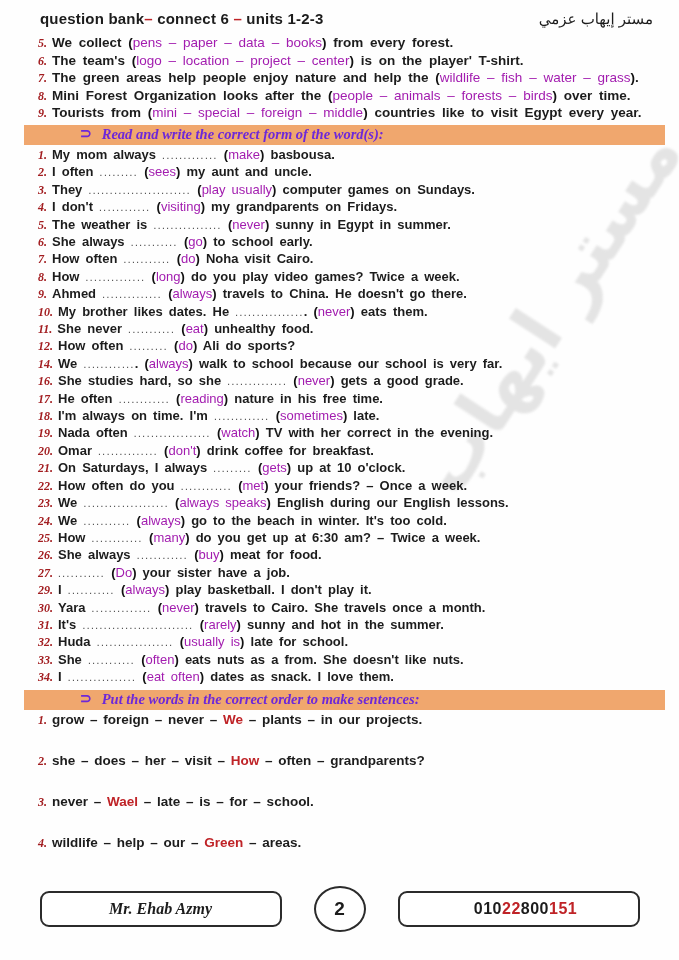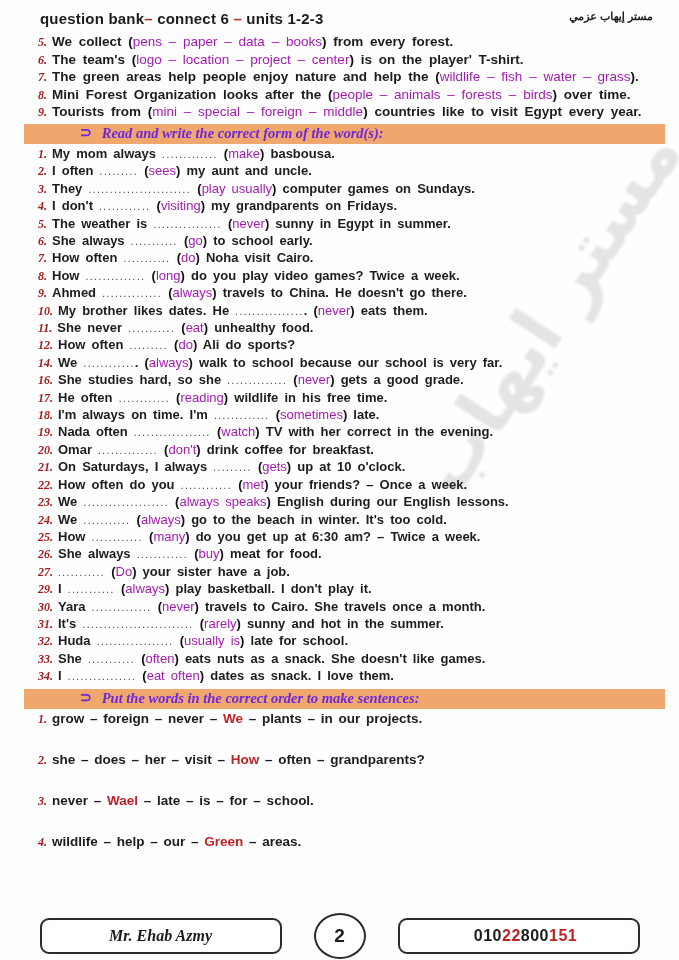--- a/index.html
+++ b/index.html
@@ -1,21 +1,21 @@
 <!DOCTYPE html>
 <html><head>
 <meta charset="utf-8">
 <style>
   html,body{margin:0;padding:0;background:#e8e8e8;}
   .page{position:relative;width:679px;height:960px;background:#fefefe;overflow:hidden;
         font-family:"Liberation Sans",sans-serif;color:#1c1c1c;margin:0 auto;}
   .head{display:flex;justify-content:space-between;align-items:flex-start;
         padding:10px 26px 0 40px;gap:31px;}
   .title-left{font-weight:bold;font-size:15px;letter-spacing:0.2px;}
-  .title-right{font-weight:bold;font-size:11px;direction:rtl;}
+  .title-right{font-weight:normal;font-size:15px;direction:rtl;}
   .content{position:relative;z-index:2;padding:6px 24px 0 38px;}
   .red{color:#bf2327;}
   .num{color:#a21d20;font-family:"Liberation Serif",serif;font-style:italic;
        font-weight:bold;font-size:12px;margin-right:5px;}
   .intro-item{margin:0;font-size:13.5px;font-weight:bold;line-height:1.3;
               text-align:justify;word-spacing:3px;}
   .paren{font-weight:800;color:#111;}
   .choice{color:#a21caf;font-weight:normal;}
   .sec-bar{margin:3px 0 2px -14px;padding:1px 4px 2px 56px;width:641px;box-sizing:border-box;
            font-family:"Liberation Serif",serif;font-style:italic;font-weight:bold;
@@ -23,21 +23,21 @@
   .sec-icon{display:inline-block;margin-right:10px;font-style:normal;font-weight:800;
             font-size:14px;transform:translateY(-1px);}
   .form-item{margin:0;font-size:13px;font-weight:bold;line-height:16.4px;
              word-spacing:2.5px;white-space:nowrap;}
   .dots{letter-spacing:1.5px;color:#3c3c3c;font-size:10px;font-weight:normal;}
   .order-item{margin:0 0 25px 0;font-size:13.5px;font-weight:bold;word-spacing:2px;}
   .watermark{position:absolute;z-index:1;top:330px;left:230px;width:560px;
              transform:rotate(-57deg);direction:rtl;font-weight:bold;font-size:72px;
              color:#b5b5b5;opacity:0.35;filter:blur(1.2px);pointer-events:none;
              font-family:"DejaVu Sans",sans-serif;}
-  .footer{position:absolute;z-index:2;bottom:1px;left:0;right:0;display:flex;
+  .footer{position:absolute;z-index:2;bottom:28px;left:0;right:0;display:flex;
           align-items:center;justify-content:center;gap:32px;}
   .fbox{border:2px solid #2b2b2b;border-radius:9px;width:238px;height:32px;
         display:flex;align-items:center;justify-content:center;background:#fff;}
   .teacher{font-family:"Liberation Serif",serif;font-weight:bold;font-style:italic;
            font-size:16px;}
   .page-oval{border:2px solid #2b2b2b;border-radius:50%;width:48px;height:42px;
              display:flex;align-items:center;justify-content:center;
              font-weight:bold;font-size:19px;background:#fff;}
   .phone{font-weight:bold;font-size:16px;letter-spacing:0.5px;padding-left:14px;}
 </style>
@@ -75,36 +75,36 @@
         <p class="form-item"><span class="num">5.</span><span>The weather is </span><span class="dots">................</span><span> </span><span class="paren">(</span><span class="choice">never</span><span class="paren">)</span><span> sunny in Egypt in summer.</span></p>
         <p class="form-item"><span class="num">6.</span><span>She always </span><span class="dots">...........</span><span> </span><span class="paren">(</span><span class="choice">go</span><span class="paren">)</span><span> to school early.</span></p>
         <p class="form-item"><span class="num">7.</span><span>How often </span><span class="dots">...........</span><span> </span><span class="paren">(</span><span class="choice">do</span><span class="paren">)</span><span> Noha visit Cairo.</span></p>
         <p class="form-item"><span class="num">8.</span><span>How </span><span class="dots">..............</span><span> </span><span class="paren">(</span><span class="choice">long</span><span class="paren">)</span><span> do you play video games? Twice a week.</span></p>
         <p class="form-item"><span class="num">9.</span><span>Ahmed </span><span class="dots">..............</span><span> </span><span class="paren">(</span><span class="choice">always</span><span class="paren">)</span><span> travels to China. He doesn't go there.</span></p>
         <p class="form-item"><span class="num">10.</span><span>My brother likes dates. He </span><span class="dots">................</span><span>.</span><span> </span><span class="paren">(</span><span class="choice">never</span><span class="paren">)</span><span> eats them.</span></p>
         <p class="form-item"><span class="num">11.</span><span>She never </span><span class="dots">...........</span><span> </span><span class="paren">(</span><span class="choice">eat</span><span class="paren">)</span><span> unhealthy food.</span></p>
         <p class="form-item"><span class="num">12.</span><span>How often </span><span class="dots">.........</span><span> </span><span class="paren">(</span><span class="choice">do</span><span class="paren">)</span><span> Ali do sports?</span></p>
         <p class="form-item"><span class="num">14.</span><span>We </span><span class="dots">............</span><span>.</span><span> </span><span class="paren">(</span><span class="choice">always</span><span class="paren">)</span><span> walk to school because our school is very far.</span></p>
         <p class="form-item"><span class="num">16.</span><span>She studies hard, so she </span><span class="dots">..............</span><span> </span><span class="paren">(</span><span class="choice">never</span><span class="paren">)</span><span> gets a good grade.</span></p>
-        <p class="form-item"><span class="num">17.</span><span>He often </span><span class="dots">............</span><span> </span><span class="paren">(</span><span class="choice">reading</span><span class="paren">)</span><span> wildlife in his free time.</span></p>
+        <p class="form-item"><span class="num">17.</span><span>He often </span><span class="dots">............</span><span> </span><span class="paren">(</span><span class="choice">reading</span><span class="paren">)</span><span> nature in his free time.</span></p>
         <p class="form-item"><span class="num">18.</span><span>I'm always on time. I'm </span><span class="dots">.............</span><span> </span><span class="paren">(</span><span class="choice">sometimes</span><span class="paren">)</span><span> late.</span></p>
         <p class="form-item"><span class="num">19.</span><span>Nada often </span><span class="dots">..................</span><span> </span><span class="paren">(</span><span class="choice">watch</span><span class="paren">)</span><span> TV with her correct in the evening.</span></p>
         <p class="form-item"><span class="num">20.</span><span>Omar </span><span class="dots">..............</span><span> </span><span class="paren">(</span><span class="choice">don't</span><span class="paren">)</span><span> drink coffee for breakfast.</span></p>
         <p class="form-item"><span class="num">21.</span><span>On Saturdays, I always </span><span class="dots">.........</span><span> </span><span class="paren">(</span><span class="choice">gets</span><span class="paren">)</span><span> up at 10 o'clock.</span></p>
         <p class="form-item"><span class="num">22.</span><span>How often do you </span><span class="dots">............</span><span> </span><span class="paren">(</span><span class="choice">met</span><span class="paren">)</span><span> your friends? – Once a week.</span></p>
         <p class="form-item"><span class="num">23.</span><span>We </span><span class="dots">....................</span><span> </span><span class="paren">(</span><span class="choice">always speaks</span><span class="paren">)</span><span> English during our English lessons.</span></p>
         <p class="form-item"><span class="num">24.</span><span>We </span><span class="dots">...........</span><span> </span><span class="paren">(</span><span class="choice">always</span><span class="paren">)</span><span> go to the beach in winter. It's too cold.</span></p>
         <p class="form-item"><span class="num">25.</span><span>How </span><span class="dots">............</span><span> </span><span class="paren">(</span><span class="choice">many</span><span class="paren">)</span><span> do you get up at 6:30 am? – Twice a week.</span></p>
         <p class="form-item"><span class="num">26.</span><span>She always </span><span class="dots">............</span><span> </span><span class="paren">(</span><span class="choice">buy</span><span class="paren">)</span><span> meat for food.</span></p>
         <p class="form-item"><span class="num">27.</span><span class="dots">...........</span><span> </span><span class="paren">(</span><span class="choice">Do</span><span class="paren">)</span><span> your sister have a job.</span></p>
         <p class="form-item"><span class="num">29.</span><span>I </span><span class="dots">...........</span><span> </span><span class="paren">(</span><span class="choice">always</span><span class="paren">)</span><span> play basketball. I don't play it.</span></p>
         <p class="form-item"><span class="num">30.</span><span>Yara </span><span class="dots">..............</span><span> </span><span class="paren">(</span><span class="choice">never</span><span class="paren">)</span><span> travels to Cairo. She travels once a month.</span></p>
         <p class="form-item"><span class="num">31.</span><span>It's </span><span class="dots">..........................</span><span> </span><span class="paren">(</span><span class="choice">rarely</span><span class="paren">)</span><span> sunny and hot in the summer.</span></p>
         <p class="form-item"><span class="num">32.</span><span>Huda </span><span class="dots">..................</span><span> </span><span class="paren">(</span><span class="choice">usually is</span><span class="paren">)</span><span> late for school.</span></p>
-        <p class="form-item"><span class="num">33.</span><span>She </span><span class="dots">...........</span><span> </span><span class="paren">(</span><span class="choice">often</span><span class="paren">)</span><span> eats nuts as a snack. She doesn't like games.</span></p>
+        <p class="form-item"><span class="num">33.</span><span>She </span><span class="dots">...........</span><span> </span><span class="paren">(</span><span class="choice">often</span><span class="paren">)</span><span> eats nuts as a from. She doesn't like nuts.</span></p>
         <p class="form-item"><span class="num">34.</span><span>I </span><span class="dots">................</span><span> </span><span class="paren">(</span><span class="choice">eat often</span><span class="paren">)</span><span> dates as snack. I love them.</span></p>
       </div>
 
     <div class="sec-bar" id="sec2-bar" style="background: rgb(240, 167, 110);">
       <span class="sec-icon">⊃</span><span>Put the words in the correct order to make sentences:</span>
     </div>
 
     <div id="order-list">
         <p class="order-item"><span class="num">1.</span><span>grow – foreign – never – </span><span class="red">We</span><span> – plants – in our projects.</span></p>
         <p class="order-item"><span class="num">2.</span><span>she – does – her – visit – </span><span class="red">How</span><span> – often – grandparents?</span></p>

